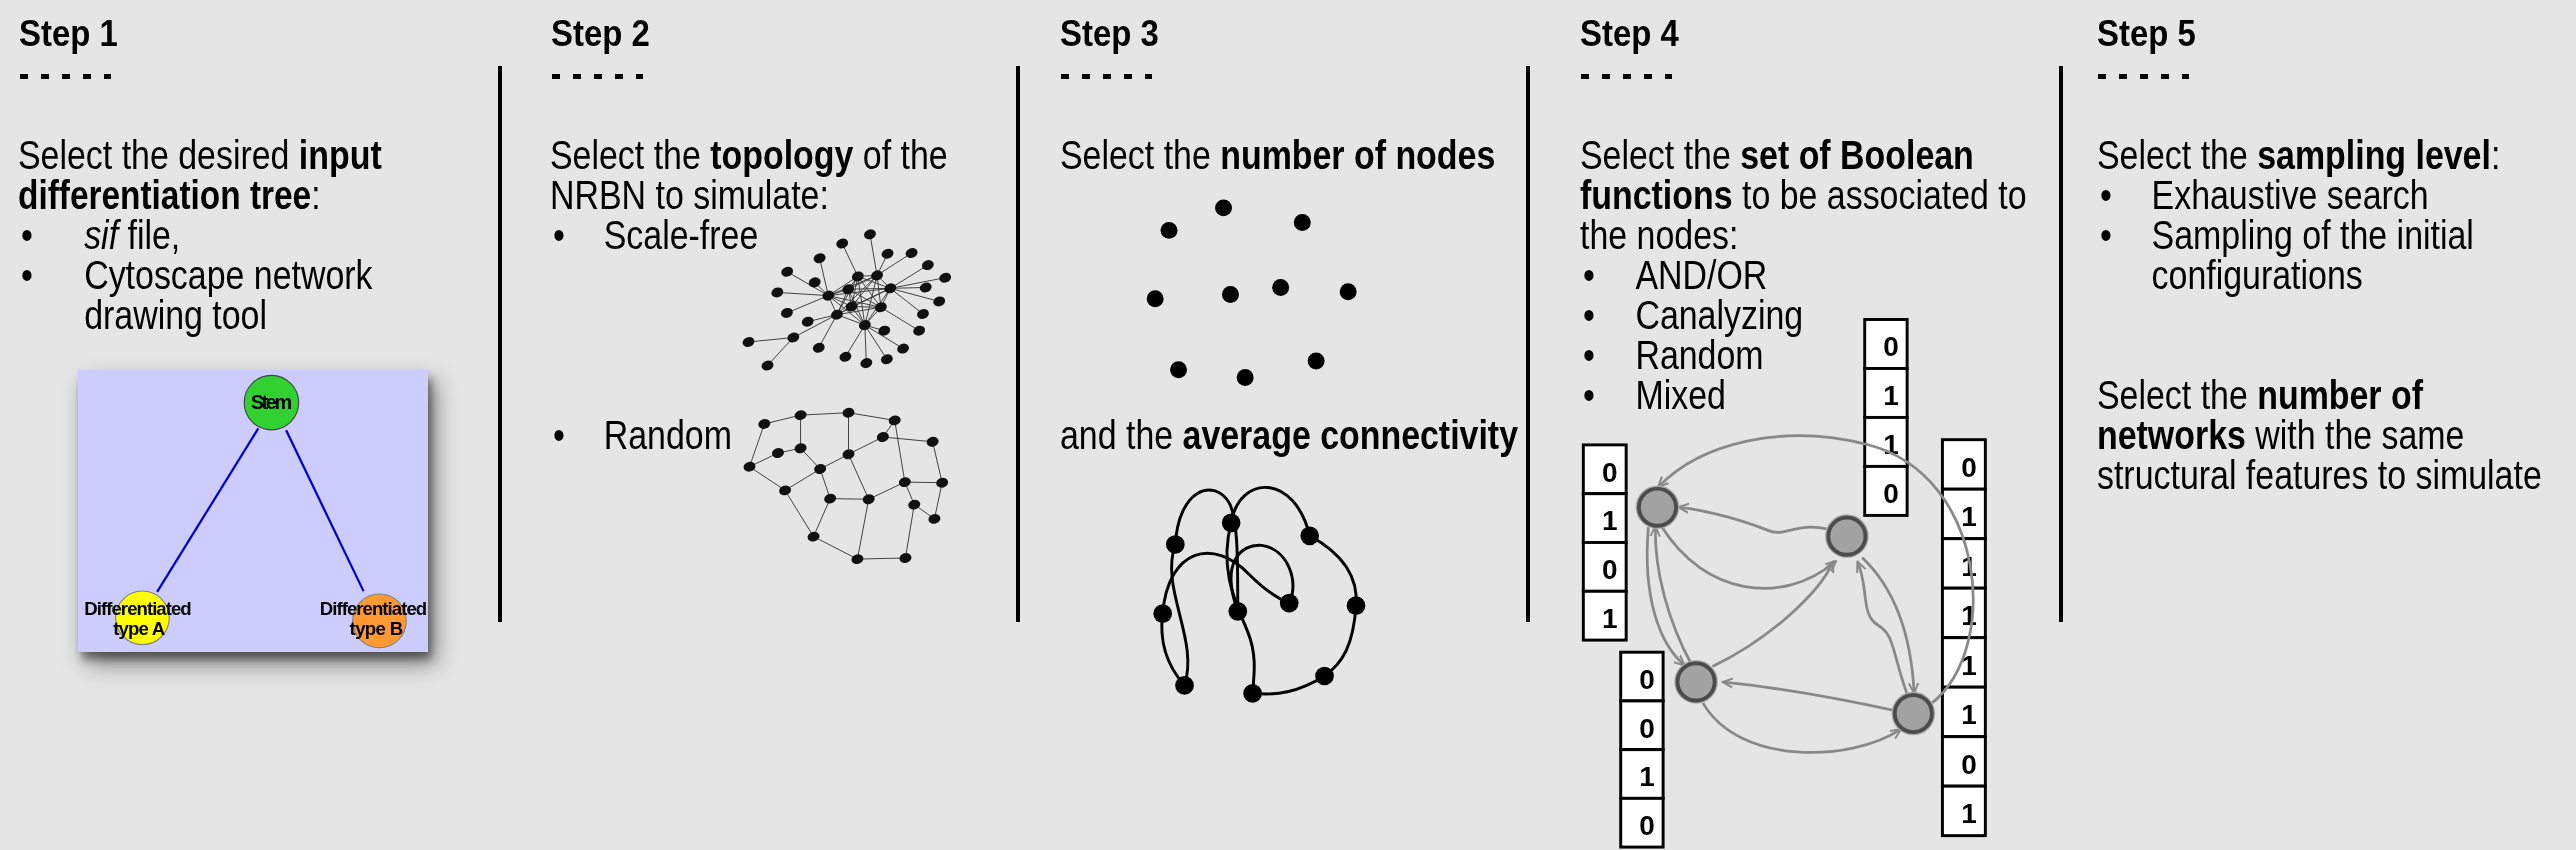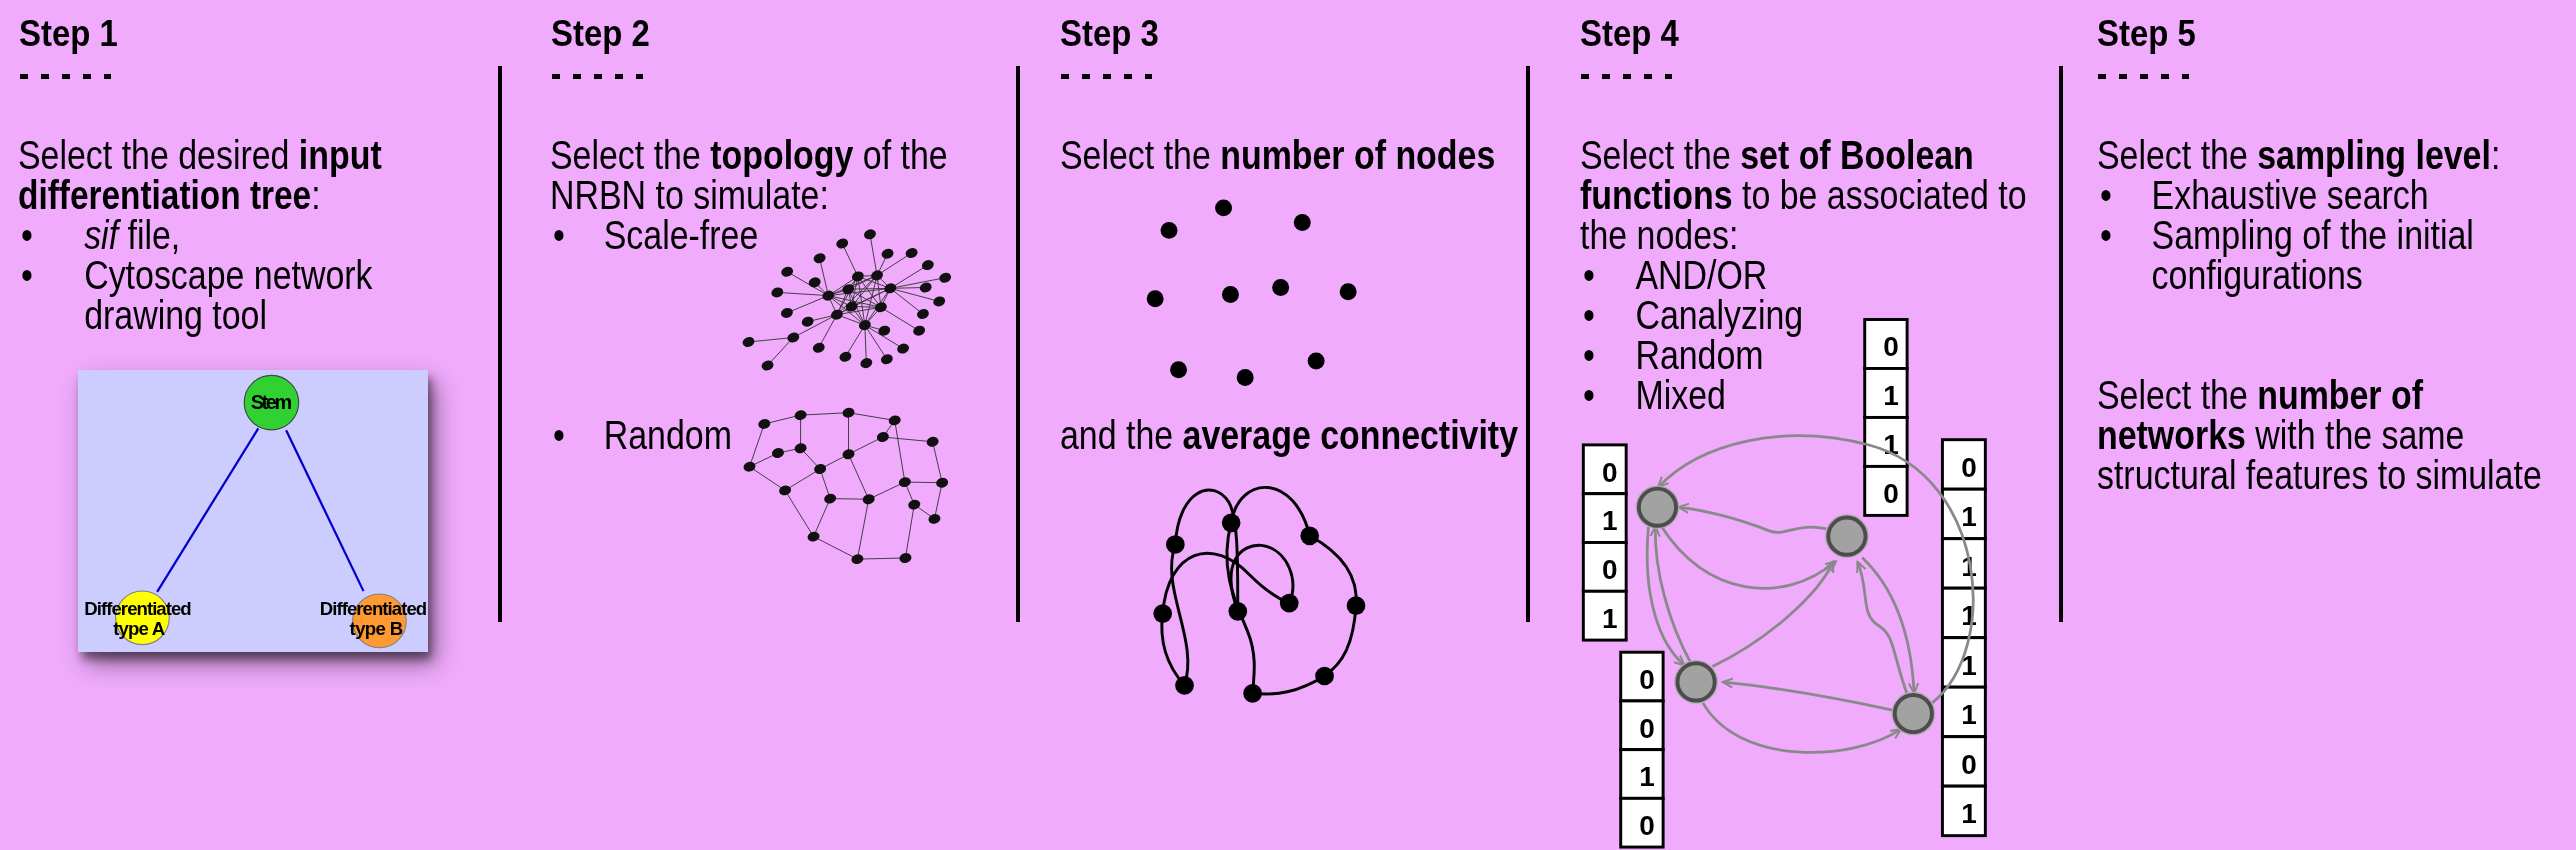--- a/index.html
+++ b/index.html
@@ -1,14 +1,14 @@
 <!DOCTYPE html>
 <html style="font-size:14px"><head><meta charset="utf-8"><style>
 html,body{margin:0;padding:0}
-#page{position:relative;width:2576px;height:851px;background:#f0abfc;overflow:hidden;font-family:"Liberation Sans",sans-serif}
+#page{position:relative;width:2576px;height:851px;background:#e5e5e5;overflow:hidden;font-family:"Liberation Sans",sans-serif}
 .sep{position:absolute;top:66px;height:556px;width:3.5px;background:#000}
 .hdr{position:absolute;font-weight:bold;font-size:37px;line-height:37px;transform:scaleX(0.89);transform-origin:0 0;white-space:nowrap}
 .dash{position:absolute;top:74px;width:91px;height:5.2px;background:repeating-linear-gradient(90deg,#000 0 7.8px,rgba(0,0,0,0) 7.8px 21px)}
 .body{position:absolute;font-size:41px;line-height:40px;transform:scaleX(0.827);transform-origin:0 0;white-space:nowrap}
 .ln{position:relative;height:40px}
 .b{position:absolute;left:3.5px}
 .pbox{position:absolute;left:78px;top:370px;width:350px;height:282px;background:#ccccfe;box-shadow:3.5px 7.8px 8.7px rgba(0,0,0,0.45),7.8px 12px 22.5px rgba(0,0,0,0.42)}
 #gfx{position:absolute;left:0;top:0}
 i{font-style:italic}
 </style></head><body>

